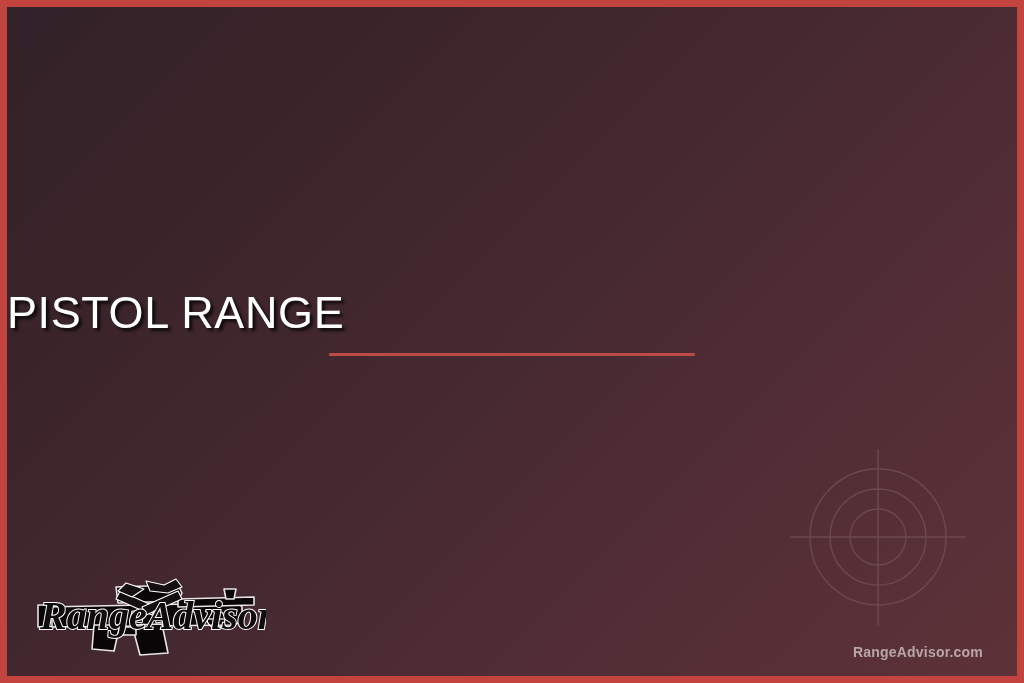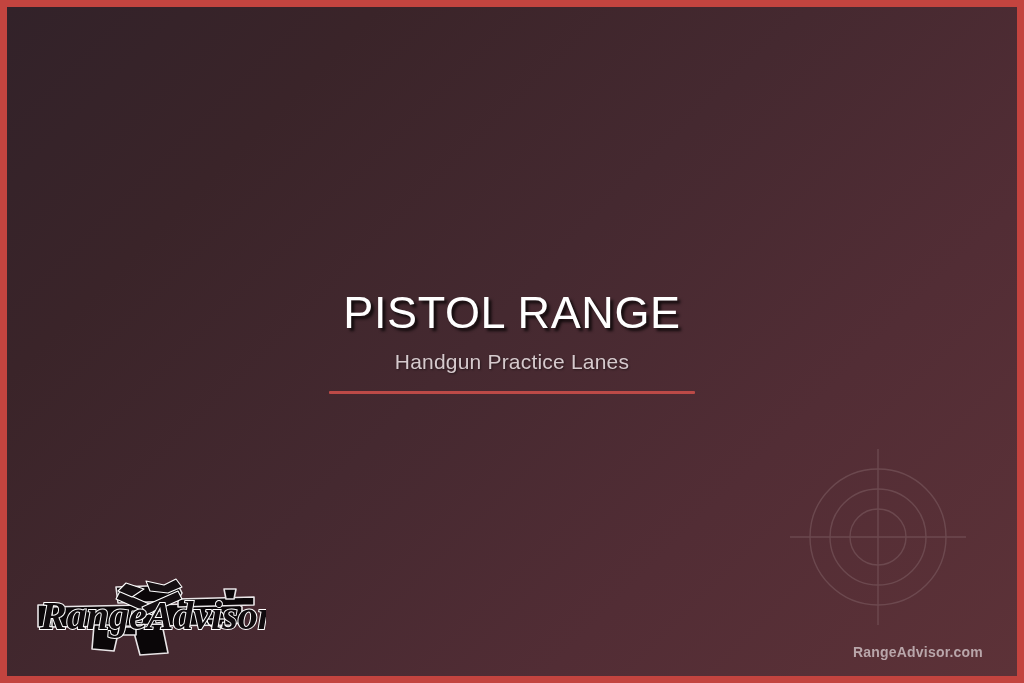--- a/index.html
+++ b/index.html
@@ -40,21 +40,20 @@
     width:200px; height:200px;
     opacity:.55;
     pointer-events:none;
   }
 
   
   #titleblock {
     position:absolute;
     left:0; right:0;
     top:282px;
-    text-align:center;
   }
 
   #title {
     font-size:45px;
     font-weight:400;
     letter-spacing:.6px;
     color:#ffffff;
     line-height:1.05;
     text-shadow:3px 3px 3px rgba(0,0,0,.75);
   }
@@ -104,21 +103,20 @@
         <circle cx="100" cy="100" r="28"></circle>
         <circle cx="100" cy="100" r="48"></circle>
         <circle cx="100" cy="100" r="68"></circle>
         <line x1="100" y1="12" x2="100" y2="188"></line>
         <line x1="12" y1="100" x2="188" y2="100"></line>
       </g>
     </svg>
 
     <div id="titleblock">
       <div id="title">PISTOL RANGE</div>
-      <div id="subtitle">Handgun Practice Lanes</div>
       <div id="accent"></div>
     </div>
 
     <div id="site">RangeAdvisor.com</div>
 
     <svg id="logo" viewBox="0 0 238 100">
 
       <g fill="#0a0608" stroke="#e8e4e6" stroke-width="1.6" stroke-linejoin="round">
 
         <path d="M18 46 L210 42 L214 46 L214 60 L206 64 L20 66 L14 60 Z"></path>

